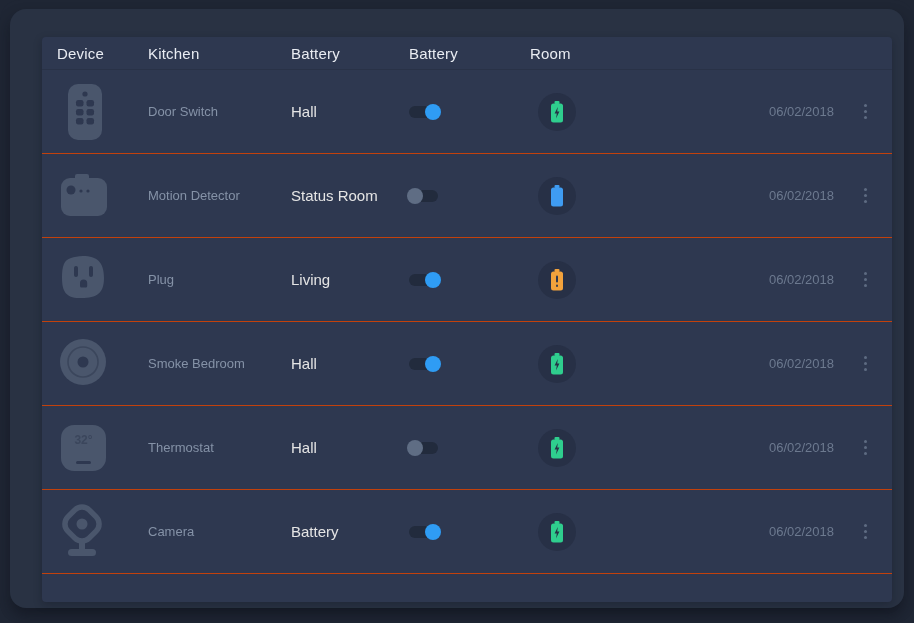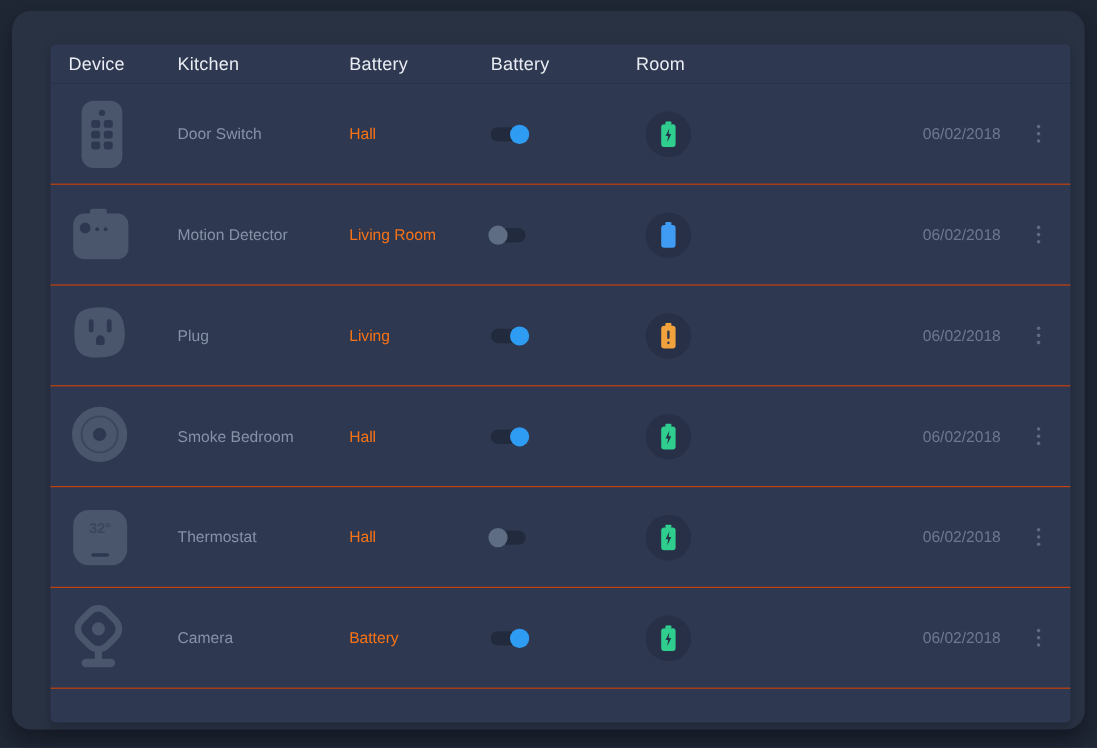--- a/index.html
+++ b/index.html
@@ -42,21 +42,21 @@
     color: #e9ecf2;
     font-size: 15px;
     letter-spacing: .2px;
     border-bottom: 1px solid rgba(0,0,0,.10);
   }
   .row {
     height: 84px;
     border-bottom: 1px solid #c2410c;
   }
   .cell-name   { color: #8592a7; font-size: 13px; }
-  .cell-loc    { color: #f97316; font-size: 13px; }
+  .cell-loc    { color: #e5e5e5; font-size: 15px; }
   .cell-date   { color: #6c798f; font-size: 13px; text-align: right; }
 
   
   .dev-icon { width: 56px; height: 60px; display:flex; align-items:center; }
   .dev-icon svg { display:block; }
   .slate { fill: #4a566c; }
   .cut   { fill: #2e3850; }
   .slate-stroke { stroke: #4a566c; fill: none; }
 
   
@@ -168,21 +168,21 @@
         <div class="dev-icon">
           <svg width="56" height="60" viewBox="0 0 56 60">
             <rect class="slate" x="18" y="8" width="14" height="6" rx="2"></rect>
             <rect class="slate" x="4" y="12" width="46" height="38" rx="9"></rect>
             <circle class="cut" cx="14" cy="24" r="4.5"></circle>
             <circle class="cut" cx="24" cy="25" r="1.6"></circle>
             <circle class="cut" cx="31" cy="25" r="1.6"></circle>
           </svg>
         </div>
         <div class="cell-name">Motion Detector</div>
-        <div class="cell-loc">Living Room</div>
+        <div class="cell-loc">Status Room</div>
         <div>
             <div class="toggle" data-state="off">
               <span class="knob"></span>
             </div>
           </div>
         <div>
             <div class="battery-badge" data-variant="blue-full">
           <svg width="14" height="22" viewBox="0 0 14 22">
             <rect x="4.5" y="0" width="5" height="3" rx="1" fill="currentColor"></rect>
             <rect x="1" y="2.5" width="12" height="19" rx="2.5" fill="currentColor"></rect>

